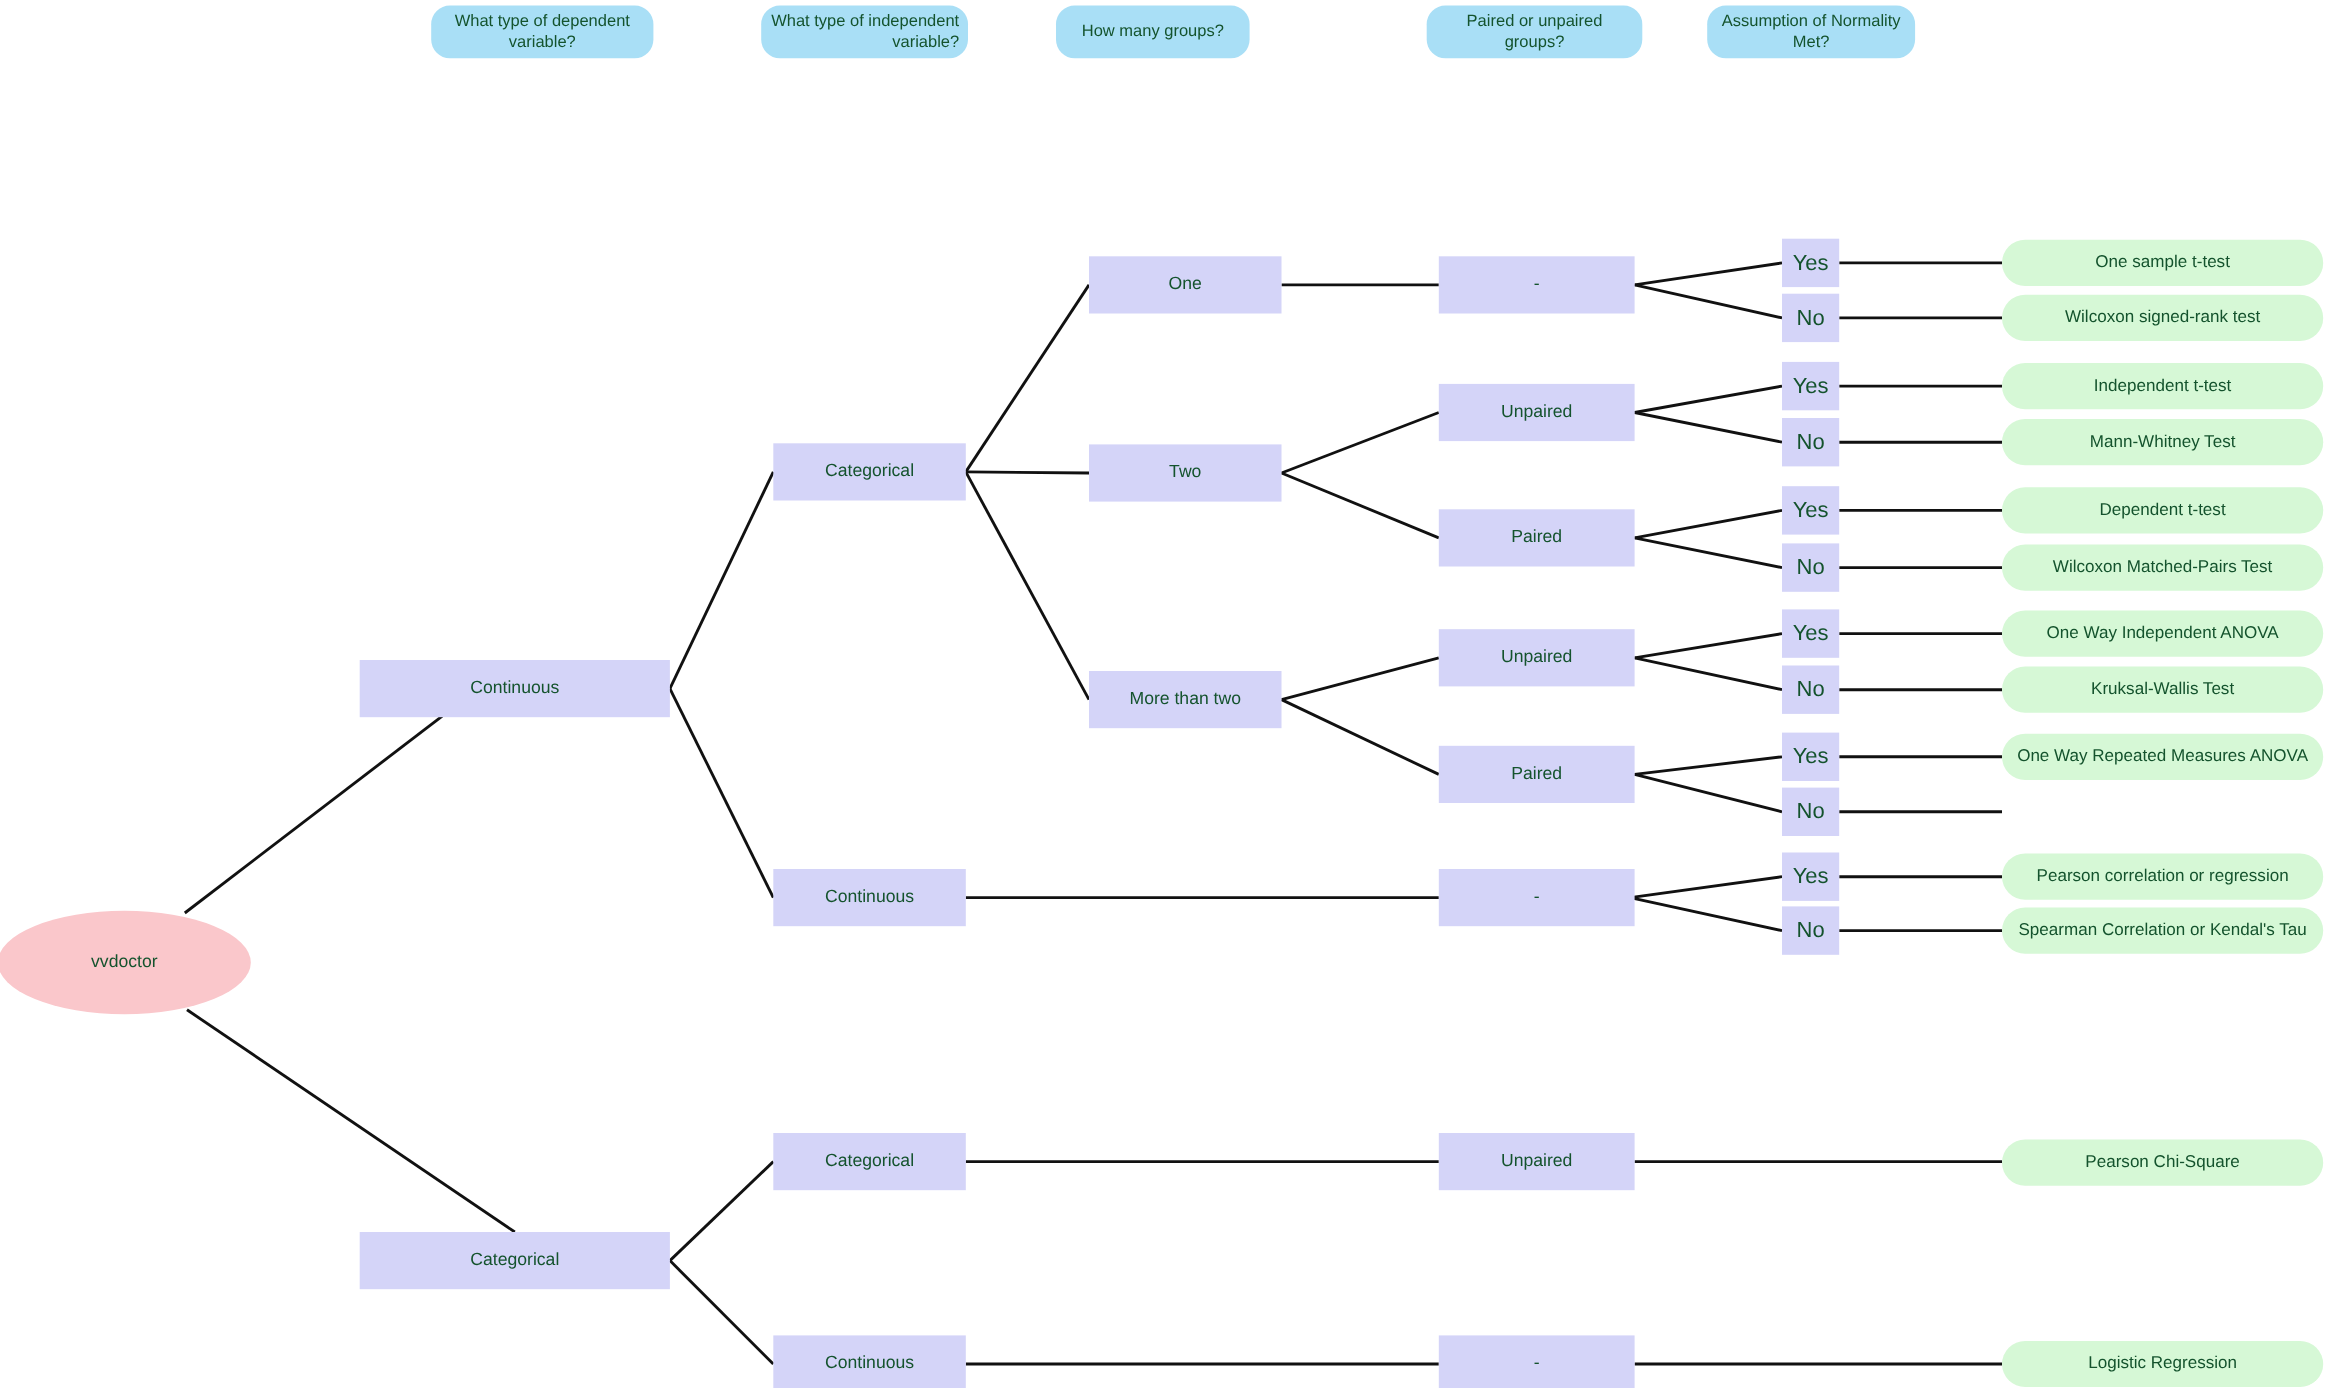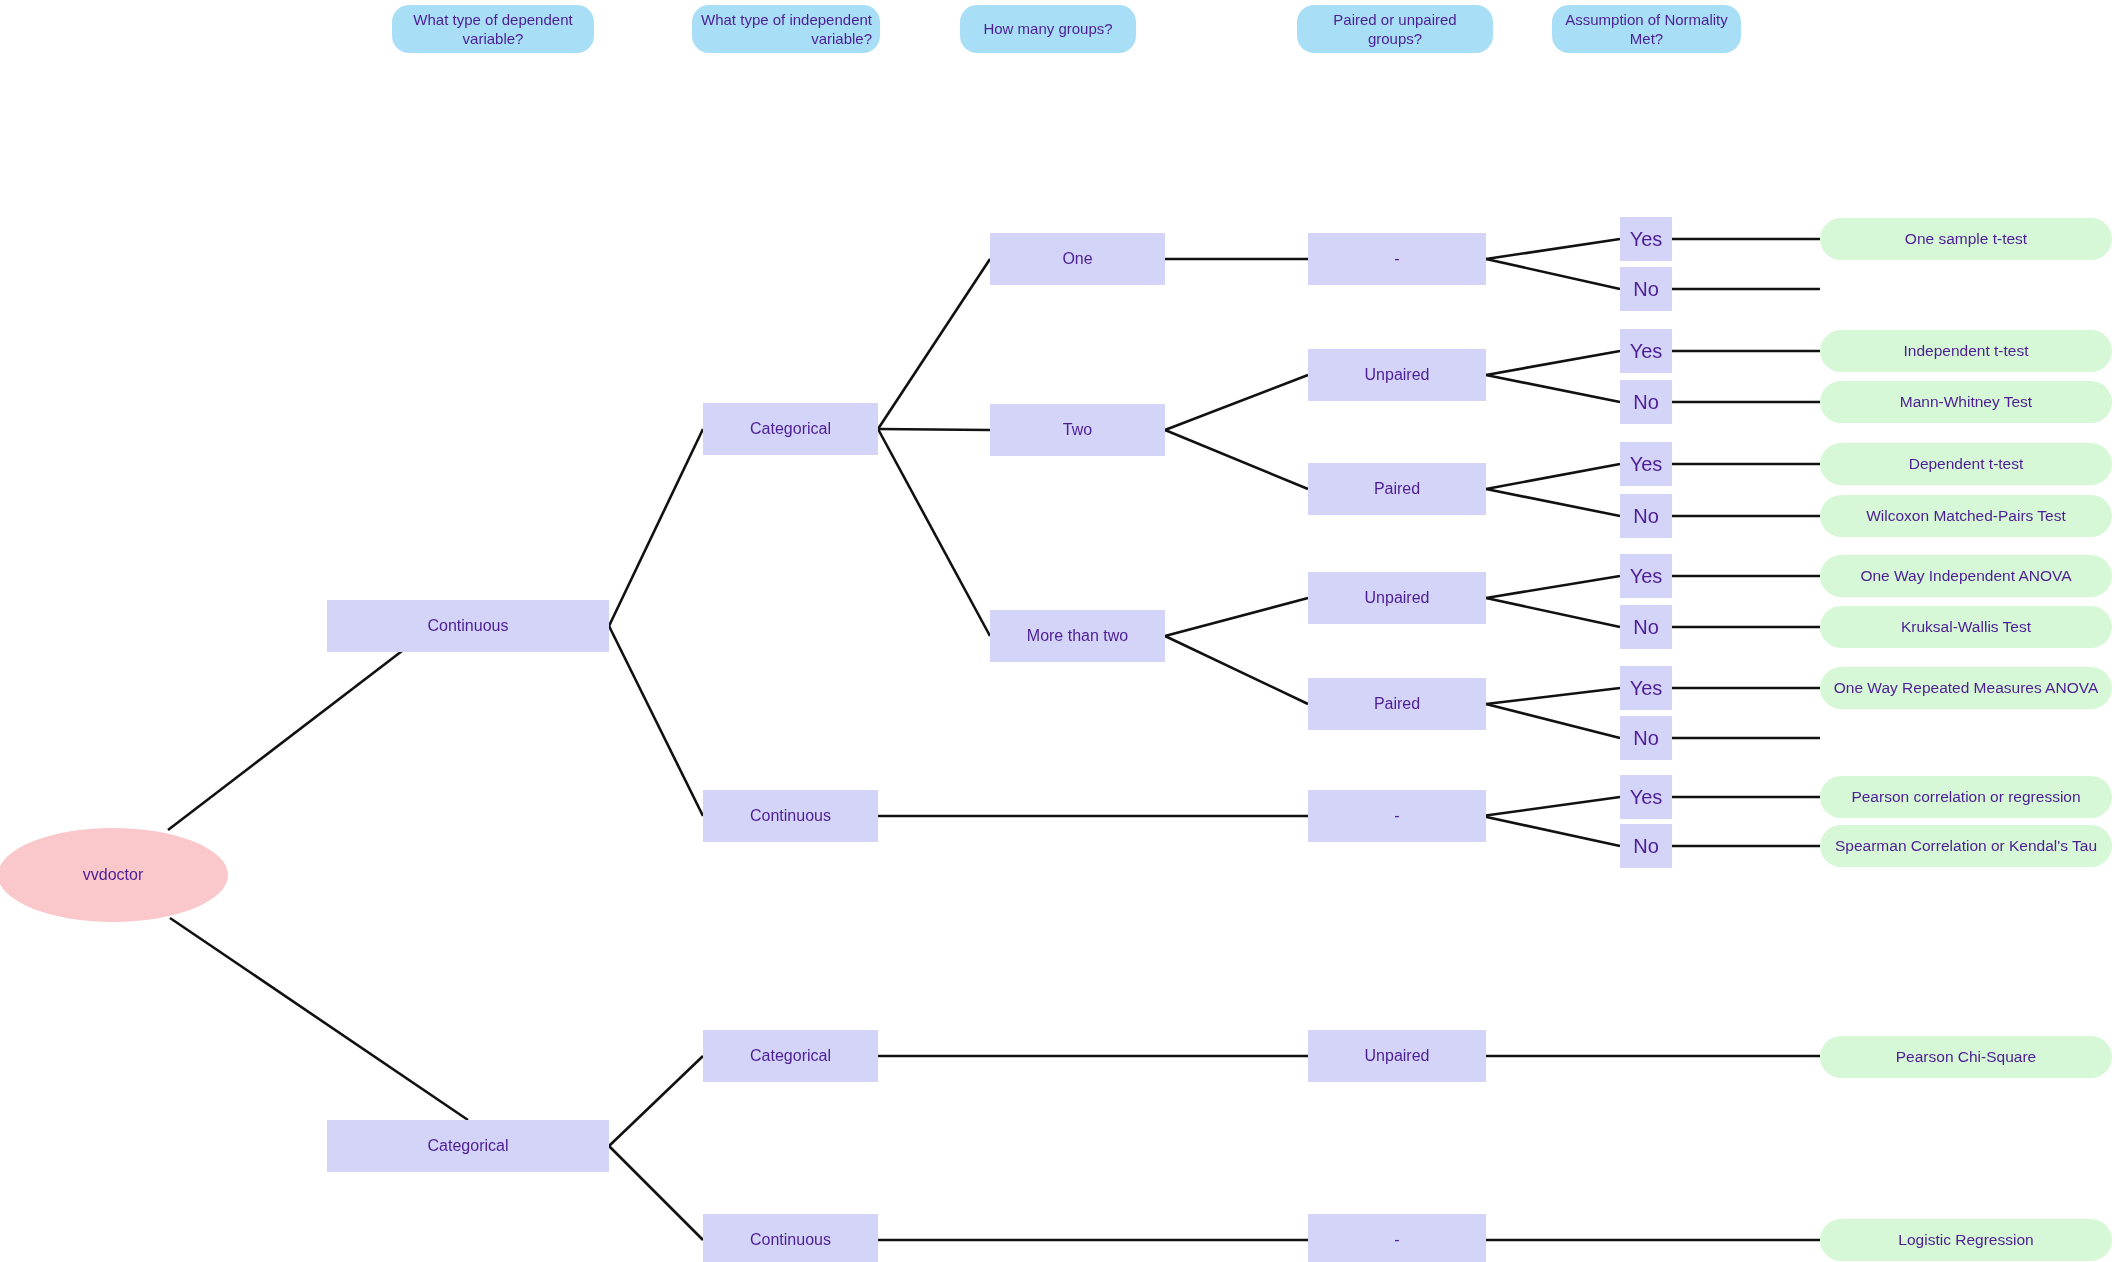--- a/index.html
+++ b/index.html
@@ -1,17 +1,17 @@
 <!DOCTYPE html>
 <html><head>
 <meta charset="utf-8">
 <style>
   html,body{margin:0;padding:0;background:#ffffff;}
   .stage{position:relative;width:2115px;height:1262px;overflow:hidden;
-         font-family:"Liberation Sans",sans-serif;color:#4c1d95;border-radius:27px;}
+         font-family:"Liberation Sans",sans-serif;color:#14532d;border-radius:27px;}
   svg.edges{position:absolute;left:0;top:0;width:2115px;height:1262px;}
   svg.edges line{stroke:#111111;stroke-width:2.6;}
   .hdr{position:absolute;background:#a9dff6;border-radius:17px;
        display:flex;align-items:center;justify-content:center;text-align:center;
        font-size:15px;line-height:1.3;padding:0 8px;box-sizing:border-box;height:48px;top:5px;}
   .node{position:absolute;background:#d4d4f8;display:flex;align-items:center;justify-content:center;
         font-size:16px;white-space:nowrap;box-sizing:border-box;}
   .yn{position:absolute;background:#d4d4f8;display:flex;align-items:center;justify-content:center;
       font-size:20px;width:52px;height:44px;left:1620px;box-sizing:border-box;}
   .result{position:absolute;background:#d6f8d6;border-radius:21px;display:flex;align-items:center;
@@ -111,20 +111,21 @@
   <div class="yn" style="top:442px;">Yes</div>
   <div class="yn" style="top:494px;">No</div>
   <div class="yn" style="top:554px;">Yes</div>
   <div class="yn" style="top:605px;">No</div>
   <div class="yn" style="top:666px;">Yes</div>
   <div class="yn" style="top:716px;">No</div>
   <div class="yn" style="top:775px;">Yes</div>
   <div class="yn" style="top:824px;">No</div>
 
   <div class="result" style="top:218px;">One sample t-test</div>
+  <div class="result" style="top:268px;">Wilcoxon signed-rank test</div>
   <div class="result" style="top:381px;">Mann-Whitney Test</div>
   <div class="result" style="top:330px;">Independent t-test</div>
   <div class="result" style="top:443px;text-align:center;">Dependent t-test</div>
   <div class="result" style="top:495px;">Wilcoxon Matched-Pairs Test</div>
   <div class="result" style="top:555px;">One Way Independent ANOVA</div>
   <div class="result" style="top:606px;">Kruksal-Wallis Test</div>
   <div class="result" style="top:667px;">One Way Repeated Measures ANOVA</div>
   <div class="result" style="top:776px;">Pearson correlation or regression</div>
   <div class="result" style="top:825px;">Spearman Correlation or Kendal's Tau</div>
   <div class="result" style="top:1036px;">Pearson Chi-Square</div>

